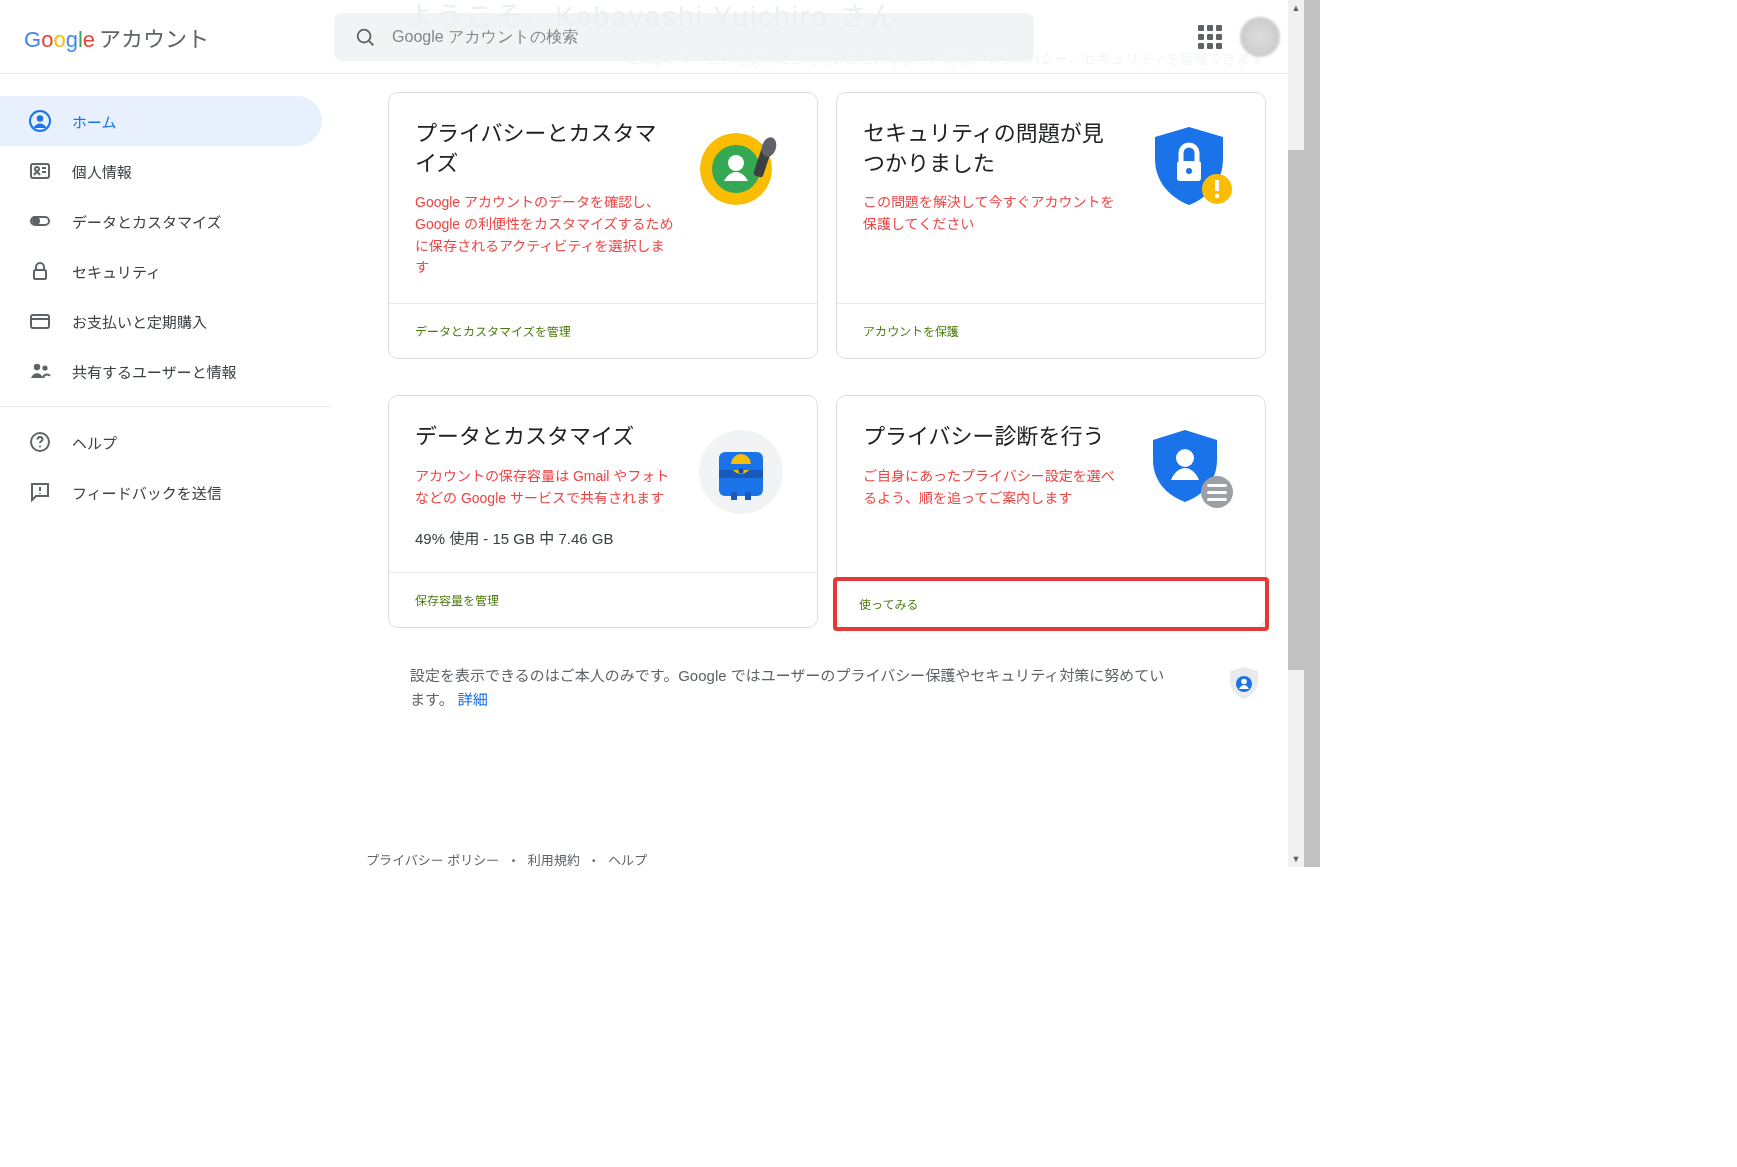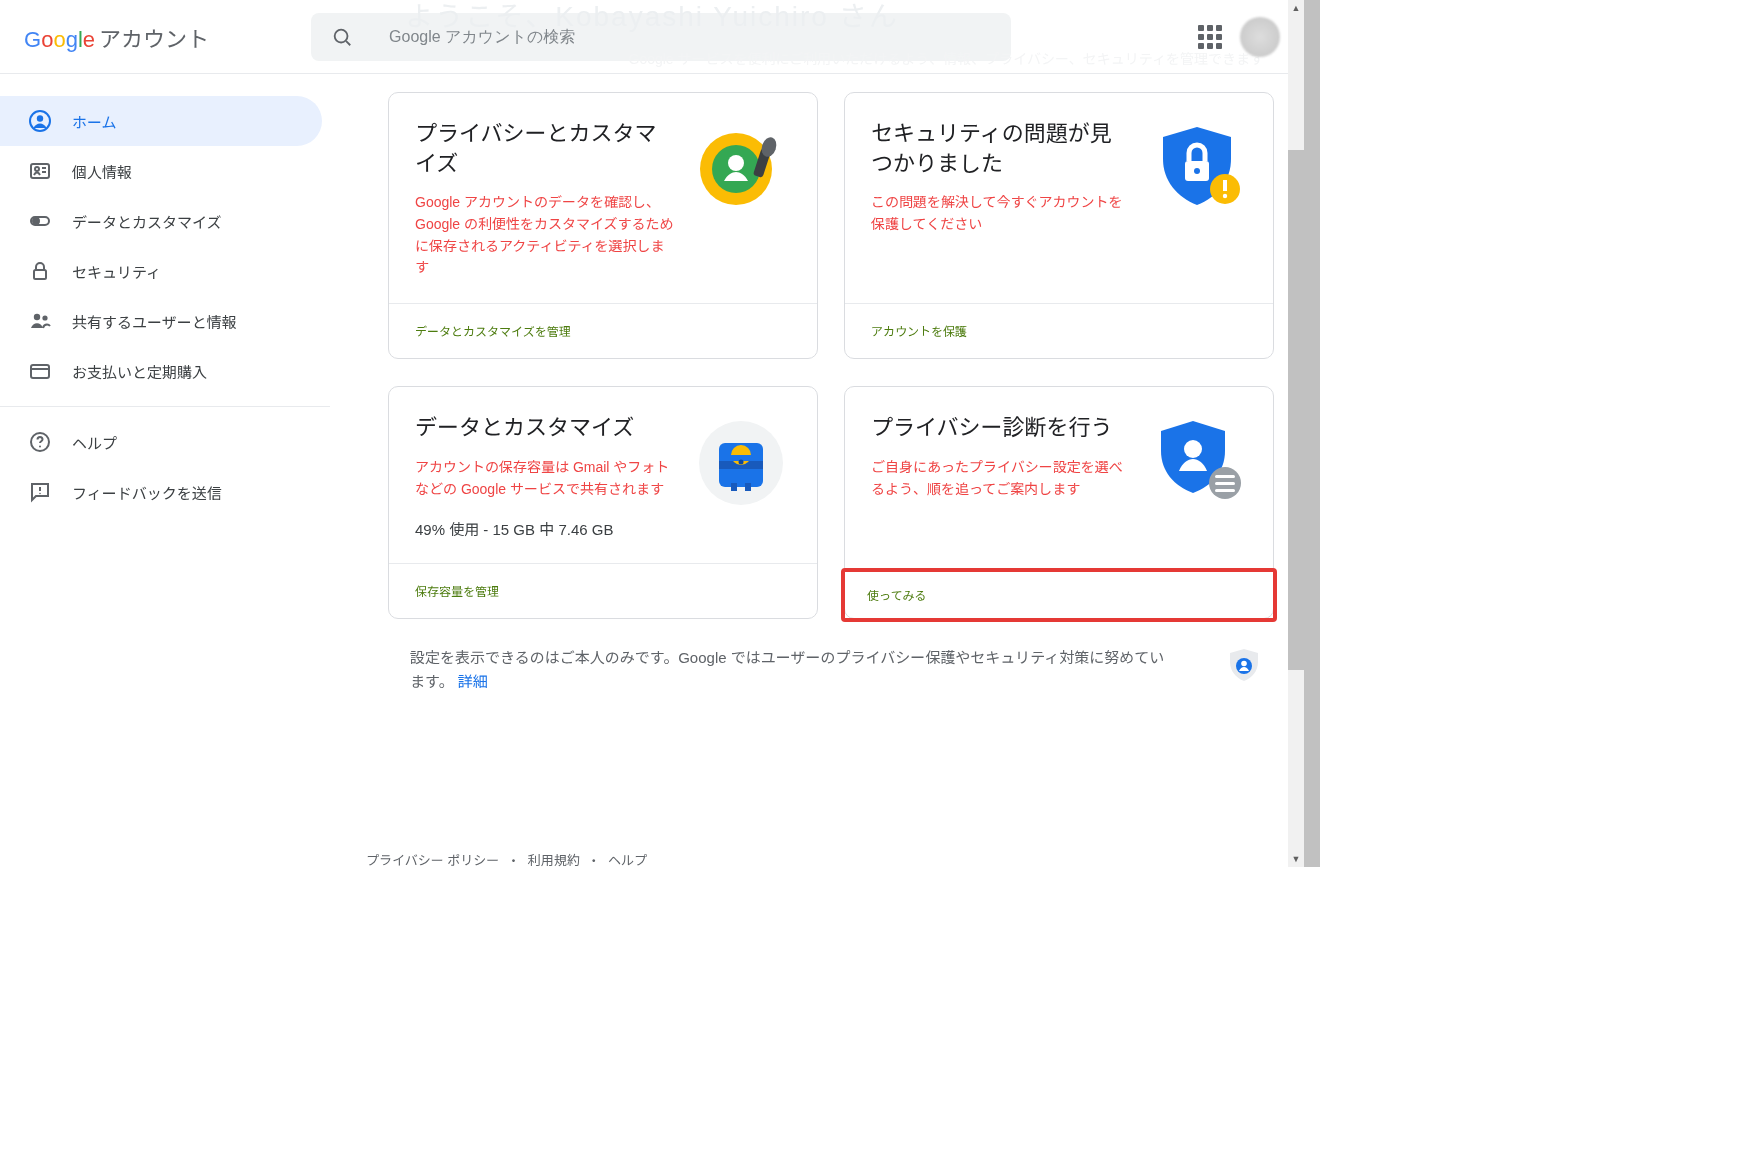--- a/index.html
+++ b/index.html
@@ -7,40 +7,40 @@
   .viewport { width: 1320px; height: 867px; position: relative; overflow: hidden; border-right: 16px solid #c1c1c1; }
   .header { height: 74px; display: flex; align-items: center; padding: 0 24px 0 24px; border-bottom: 1px solid #e8eaed; gap: 20px; background:#fff; }
   .logo { display: flex; align-items: baseline; font-size: 22px; }
   .logo .g1 { color:#4285F4; font-weight:500; }
   .logo .g2 { color:#EA4335; font-weight:500; }
   .logo .g3 { color:#FBBC05; font-weight:500; }
   .logo .g4 { color:#4285F4; font-weight:500; }
   .logo .g5 { color:#34A853; font-weight:500; }
   .logo .g6 { color:#EA4335; font-weight:500; }
   .logo .acct { color:#5f6368; margin-left:4px; font-weight:400; }
-  .searchbox { flex: 0 0 700px; height: 48px; background:#f1f3f4; border-radius: 8px; display:flex; align-items:center; padding:0 20px; margin-left:82px;gap:20px; }
+  .searchbox { flex: 0 0 700px; height: 48px; background:#f1f3f4; border-radius: 8px; display:flex; align-items:center; padding:0 20px; margin-left:105px; }
   .searchbox svg { color:#5f6368; }
   .searchbox input { border:none; background:transparent; font-size:16px; margin-left:16px; flex:1; outline:none; color:#202124; }
   .searchbox input::placeholder { color:#80868b; }
   .header-right { margin-left:auto; display:flex; align-items:center; gap:18px; }
   .apps-icon { width:24px; height:24px; display:grid; grid-template-columns:repeat(3,6px); grid-template-rows:repeat(3,6px); gap:3px; }
   .apps-icon span { width:6px; height:6px; background:#5f6368; border-radius:1px; }
   .avatar { width:40px; height:40px; border-radius:50%; background: radial-gradient(circle, #ddd 0%, #ccc 70%, #bbb 100%); filter: blur(1px); }
   .banner-ghost { position:absolute; top:-6px; left:50%; transform:translateX(-50%); color:#eceff1; font-size:28px; letter-spacing:2px; white-space:nowrap; pointer-events:none; }
   .banner-ghost2 { position:absolute; top:48px; right:40px; color:#f3f4f5; font-size:14px; white-space:nowrap; pointer-events:none; }
 
   .body { display:flex; height: calc(100% - 74px); }
   .sidebar { width: 330px; padding-top: 22px; flex-shrink:0; }
   .nav-item { display:flex; align-items:center; height:50px; padding-left:28px; color:#3c4043; font-size:15px; cursor:pointer; border-radius:0 28px 28px 0; margin-right:8px; gap:20px; }
   .nav-item.active { background:#e8f0fe; color:#1a73e8; }
   .nav-item svg { width:24px; height:24px; flex-shrink:0; }
   .nav-sep { border-top:1px solid #e8eaed; margin:10px 0 10px 0; }
 
   .main { flex:1; padding: 18px 30px 0 50px; overflow:auto; position:relative; }
-  .cards-row { display:flex; gap:26px; margin-bottom:27px;padding-left:8px; }
+  .cards-row { display:flex; gap:18px; margin-bottom:36px;padding-left:8px; }
   .card { width:430px; border:1px solid #dadce0; border-radius:10px; background:#fff; display:flex; flex-direction:column; }
   .card-body { padding: 26px 26px 24px 26px; display:flex; gap:16px; flex:1; }
   .card-text { flex:1; }
   .card-title { font-size:22px; font-weight:400; color:#202124; line-height:1.35; margin-bottom:14px; }
   .card-desc { font-size:14px; color:#ef4444; line-height:1.55; }
   .card-extra { font-size:15px; color:#3c4043; margin-top:18px; }
   .card-icon { width:100px; height:100px; flex-shrink:0; display:flex; align-items:center; justify-content:center; }
   .card-footer { border-top:1px solid #e8eaed; padding:18px 26px; }
   .card-link { color:#4d7c0f; font-size:12px; text-decoration:none; cursor:pointer; }
 
@@ -122,34 +122,34 @@
         <span>データとカスタマイズ</span>
       </div>
       <div class="nav-item">
         <svg viewBox="0 0 24 24" fill="none" stroke="#5f6368" stroke-width="2">
             <rect x="6" y="11" width="12" height="9" rx="1.5"></rect>
             <path d="M8 11V8a4 4 0 018 0v3"></path>
           </svg>
         <span>セキュリティ</span>
       </div>
       <div class="nav-item">
+        <svg viewBox="0 0 24 24" fill="none" stroke="#5f6368" stroke-width="2">
+            <rect x="3" y="6" width="18" height="13" rx="2"></rect>
+            <line x1="3" y1="10" x2="21" y2="10"></line>
+          </svg>
+        <span>お支払いと定期購入</span>
+      </div>
+      <div class="nav-item">
         <svg viewBox="0 0 24 24" fill="#5f6368">
             <circle cx="9" cy="8" r="3.2"></circle>
             <circle cx="17" cy="9" r="2.6"></circle>
             <path d="M3 19c1-3.2 3.4-4.8 6-4.8s5 1.6 6 4.8z"></path>
             <path d="M15 19c.6-2.2 2-3.4 4-3.4 1.2 0 2.3.5 3 1.4" fill="none" stroke="#5f6368" stroke-width="2"></path>
           </svg>
         <span>共有するユーザーと情報</span>
-      </div>
-      <div class="nav-item">
-        <svg viewBox="0 0 24 24" fill="none" stroke="#5f6368" stroke-width="2">
-            <rect x="3" y="6" width="18" height="13" rx="2"></rect>
-            <line x1="3" y1="10" x2="21" y2="10"></line>
-          </svg>
-        <span>お支払いと定期購入</span>
       </div>
       <div class="nav-sep"></div>
       <div class="nav-item">
         <svg viewBox="0 0 24 24" fill="none" stroke="#5f6368" stroke-width="2">
             <circle cx="12" cy="12" r="9"></circle>
             <path d="M9.5 9.5a2.5 2.5 0 015 0c0 1.5-2.5 2-2.5 3.5"></path>
             <circle cx="12" cy="16.5" r="1" fill="#5f6368" stroke="none"></circle>
           </svg>
         <span>ヘルプ</span>
       </div>

